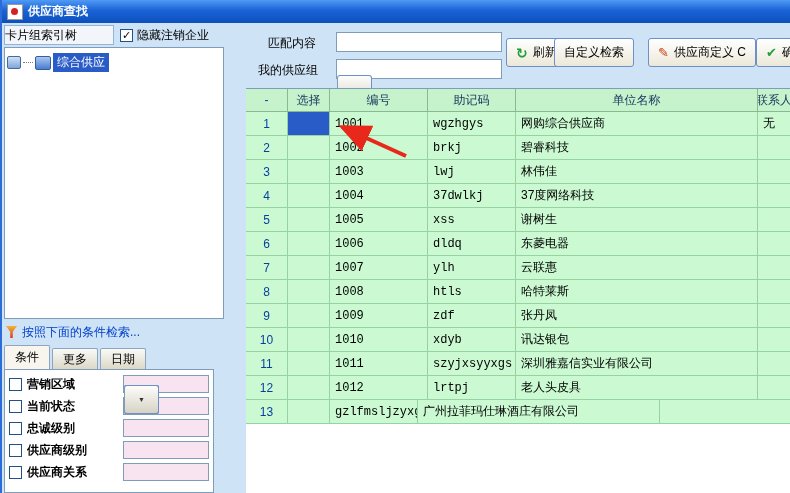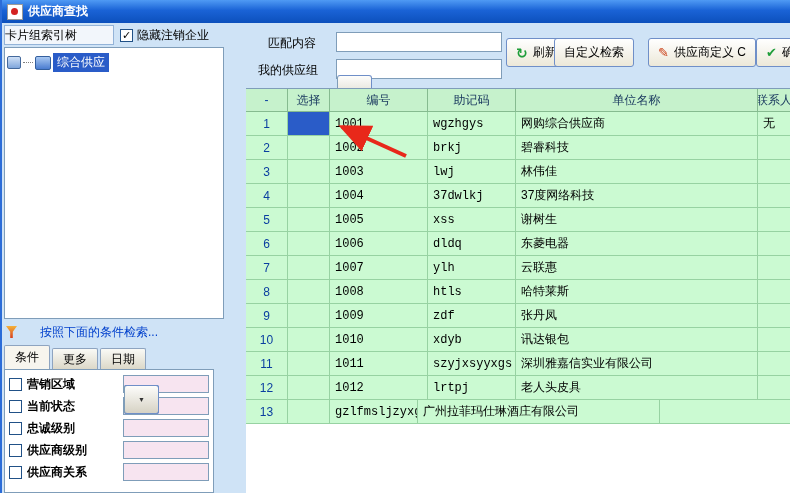--- a/index.html
+++ b/index.html
@@ -19,21 +19,21 @@
   .hide-check{position:absolute;left:118px;top:4px;display:flex;align-items:center;gap:4px;}
   .cb{width:13px;height:13px;background:#fff;border:1px solid #215187;box-sizing:border-box;
     display:inline-flex;align-items:center;justify-content:center;font-size:11px;line-height:1;flex:none;}
   .tree-box{position:absolute;left:2px;top:24px;width:220px;height:272px;background:#fff;
     border:1px solid #7f9db9;box-sizing:border-box;}
   .tree-row{display:flex;align-items:center;margin:5px 2px;gap:2px;}
   .tree-node{width:12px;height:11px;background:linear-gradient(#cfe0f6,#7fa6dc);border:1px solid #44699c;border-radius:2px;flex:none;}
   .tree-dots{width:10px;border-top:1px dotted #808080;flex:none;}
   .tree-icon{width:14px;height:12px;background:linear-gradient(#a8c8f2,#4a7cd0);border:1px solid #345f9e;border-radius:2px;flex:none;}
   .tree-label{background:#2a5cc8;color:#fff;padding:1px 4px;}
-  .filter-caption{position:absolute;left:4px;top:300px;height:18px;display:flex;align-items:center;gap:23px;color:#0040cc;}
+  .filter-caption{position:absolute;left:4px;top:300px;height:18px;display:flex;align-items:center;gap:5px;color:#0040cc;}
   .funnel{width:11px;height:12px;background:linear-gradient(#f4b23a,#d8401e);
     clip-path:polygon(0 0,100% 0,62% 48%,62% 100%,38% 100%,38% 48%);flex:none;}
   .tab-strip{position:absolute;left:2px;top:322px;width:210px;height:24px;display:flex;align-items:flex-end;}
   .tab{height:20px;padding:0 10px;background:linear-gradient(#fafaf6,#dcd8c8);
     border:1px solid #8ea4c0;border-bottom:none;margin-right:2px;display:inline-flex;align-items:center;
     border-radius:2px 2px 0 0;}
   .tab.active{background:#f7f5ee;height:23px;}
   .filter-list{position:absolute;left:2px;top:346px;width:210px;bottom:0;background:#fff;
     border:1px solid #7f9db9;box-sizing:border-box;padding:3px 4px 0 4px;}
   .filter-row{display:flex;align-items:center;height:22px;gap:5px;font-weight:bold;}

